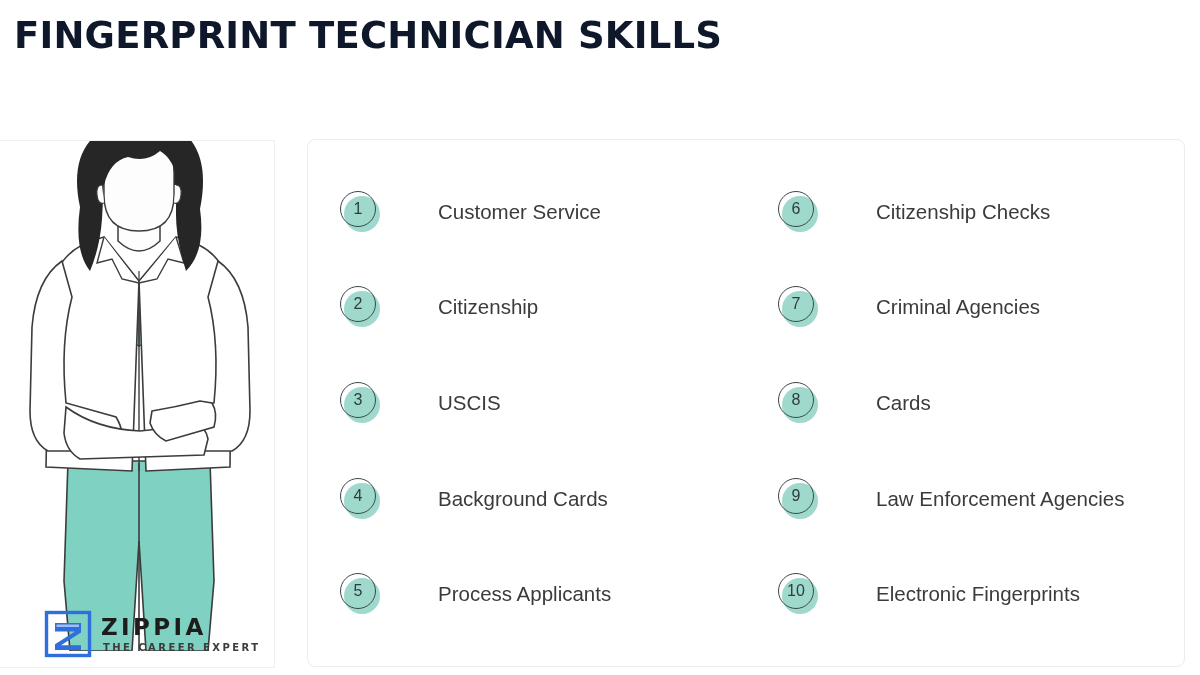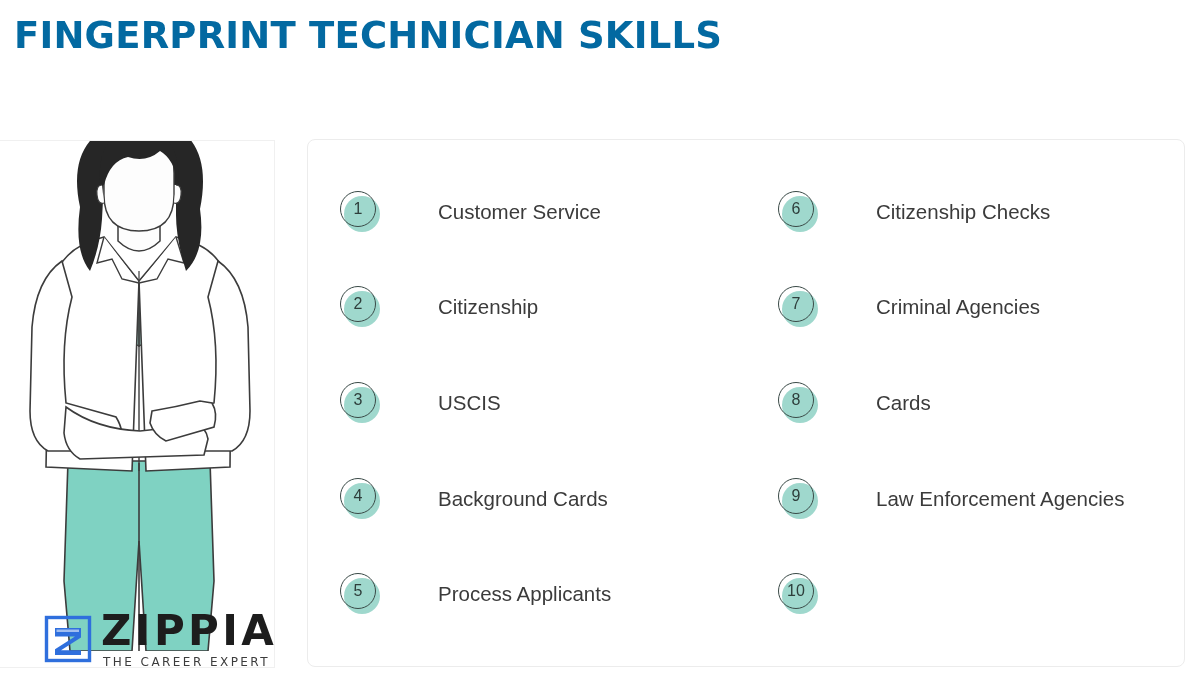--- a/index.html
+++ b/index.html
@@ -16,21 +16,21 @@
   }
 
   
   #page-title {
     position: absolute;
     left: 14px;
     top: 14px;
     font-size: 37px;
     font-weight: bold;
     letter-spacing: 0.2px;
-    color: #0369a1;
+    color: #0f172a;
     white-space: nowrap;
     font-family: "DejaVu Sans", sans-serif;
   }
 
   
   #illustration-panel {
     position: absolute;
     left: 0px;
     top: 140px;
     width: 275px;
@@ -63,29 +63,29 @@
     height: 48px;
     flex: 0 0 auto;
   }
   #zippia-wordmark-wrap {
     display: flex;
     flex-direction: column;
     justify-content: center;
     line-height: 1;
   }
   #zippia-wordmark {
-    font-size: 42px;
+    font-size: 23px;
     font-weight: bold;
     letter-spacing: 3.4px;
     color: #1d1d1d;
     font-family: "DejaVu Sans", sans-serif;
   }
   #zippia-tagline {
-    font-size: 12px;
-    font-weight: normal;
+    font-size: 10px;
+    font-weight: bold;
     letter-spacing: 2.45px;
     color: #3c3c3c;
     margin-top: 4px;
     margin-left: 2px;
     font-family: "DejaVu Sans", sans-serif;
   }
 
   
   #skills-panel {
     position: absolute;
@@ -290,15 +290,16 @@
           <div class="badge-number">9</div>
         </div>
         <div class="skill-label">Law Enforcement Agencies</div>
       </div>
       <div class="skill-item">
         <div class="skill-badge">
           <div class="badge-blob"></div>
           <div class="badge-ring"></div>
           <div class="badge-number">10</div>
         </div>
+        <div class="skill-label">Electronic Fingerprints</div>
       </div>
     </div>
 </div>
 
 </body></html>

